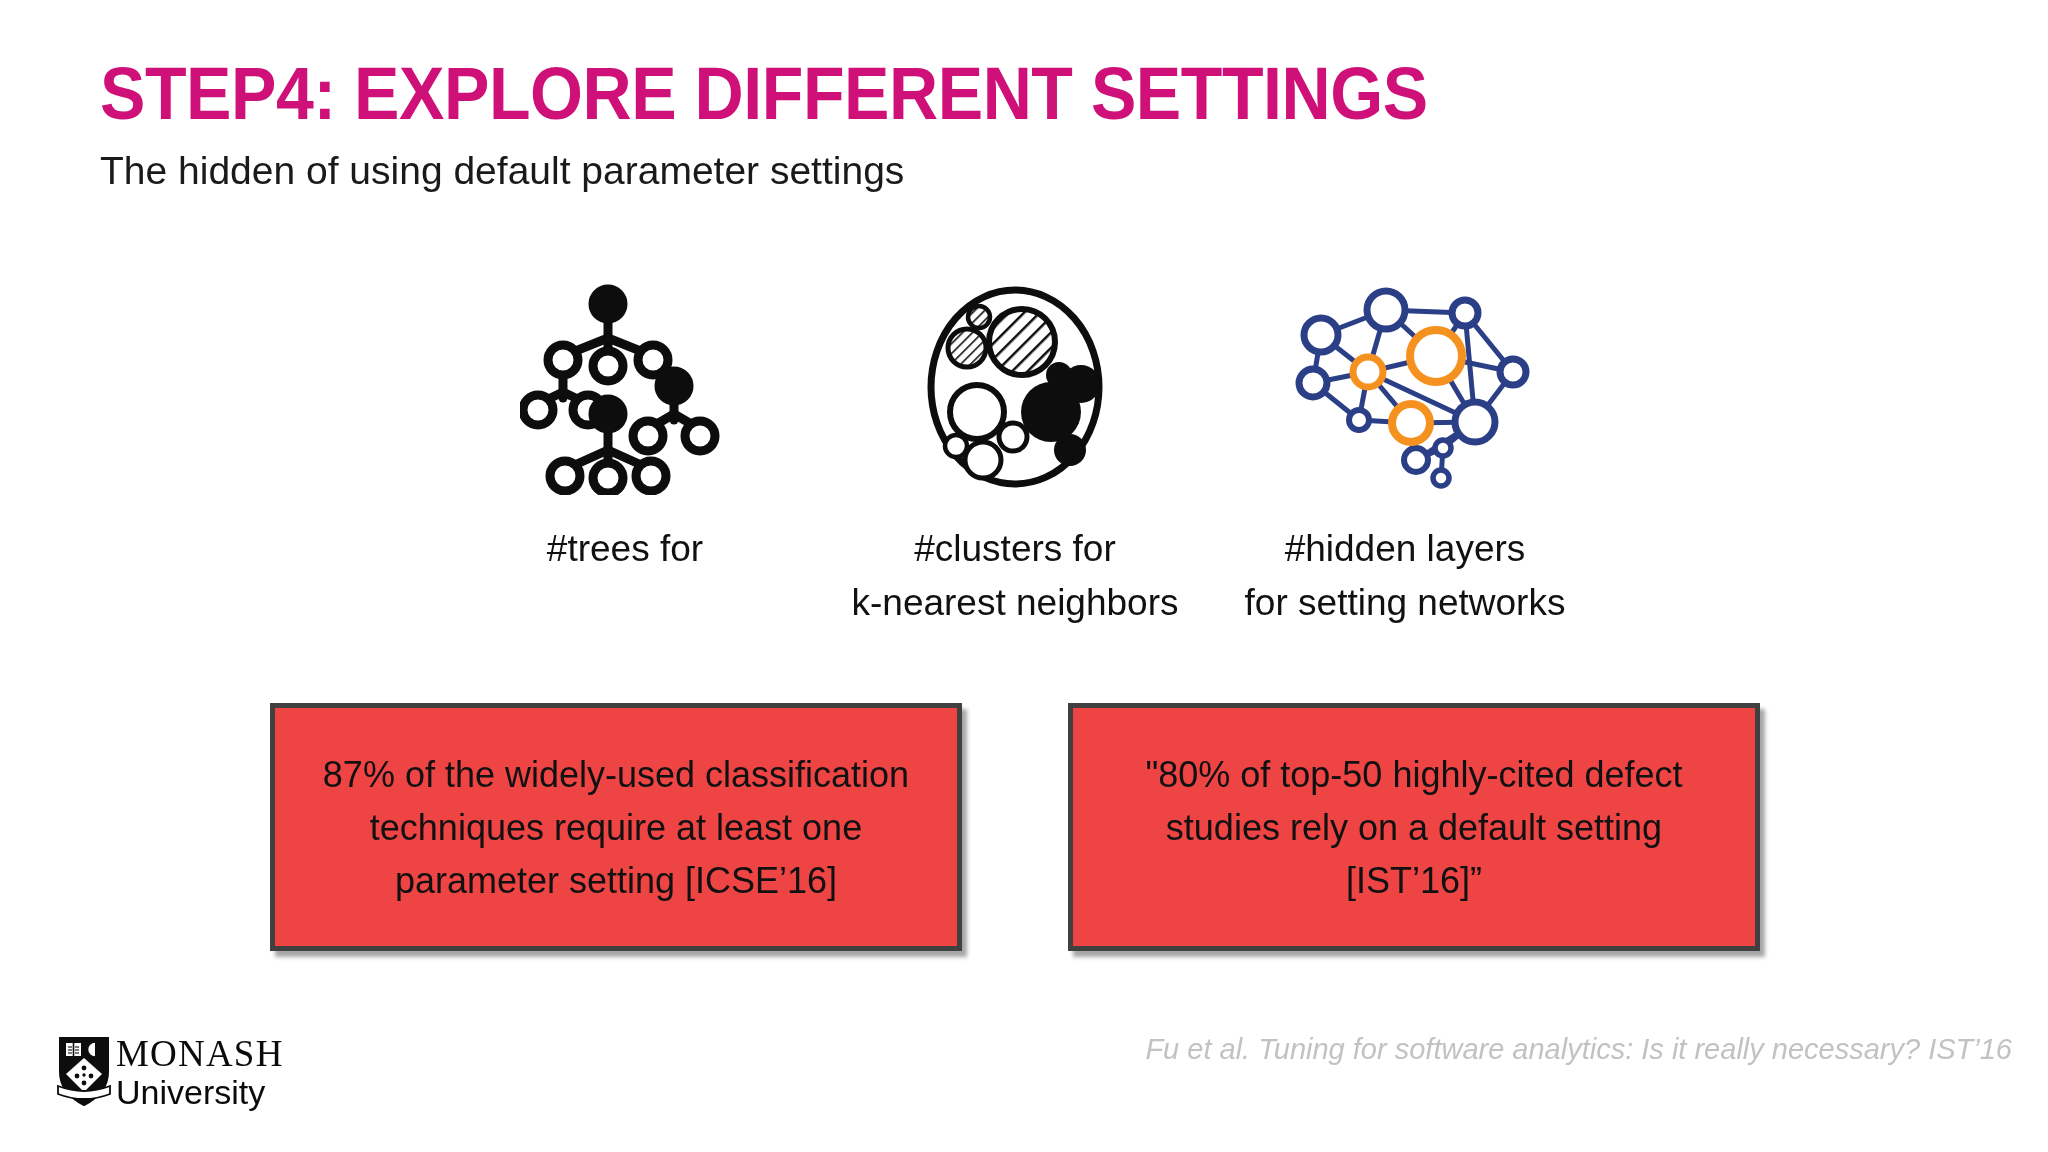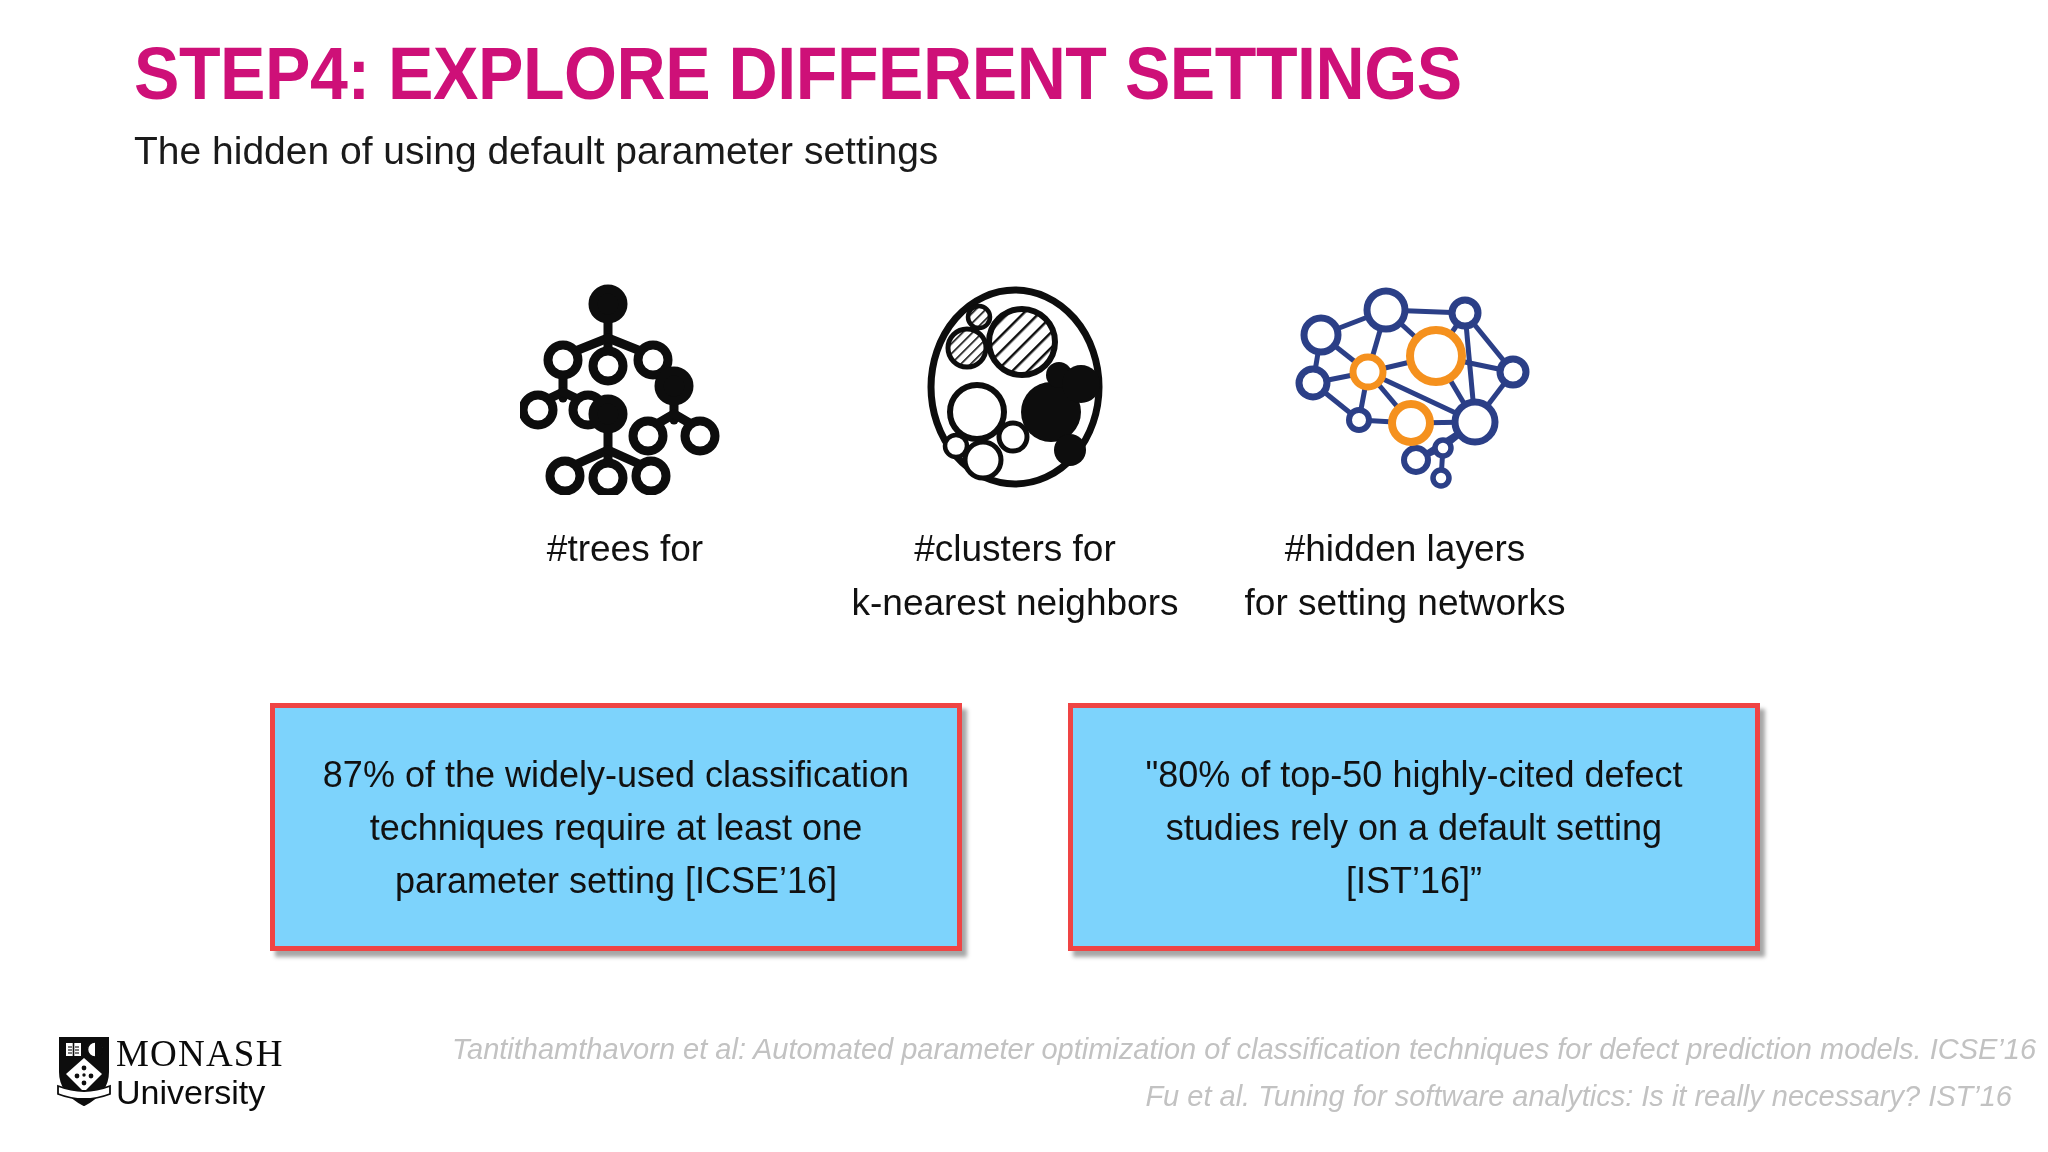--- a/index.html
+++ b/index.html
@@ -13,23 +13,22 @@
     position: relative;
     overflow: hidden;
     font-family: "Liberation Sans", sans-serif;
     background: #ffffff;
   }
 
   
   #title-block {
     position: absolute;
     left: 100px;
-    top: 34px;
+    top: 54px;
     width: 1800px;
-    margin-left: 34px;
   }
   #slide-title {
     font-family: "Liberation Sans", sans-serif;
     font-weight: bold;
     font-size: 74px;
     line-height: 80px;
     letter-spacing: -0.5px;
     color: #CE1078;
     transform: scaleX(0.92);
     transform-origin: left center;
@@ -82,22 +81,22 @@
   #callout-row {
     position: absolute;
     left: 270px;
     top: 703px;
     width: 1490px;
     display: flex;
     flex-direction: row;
     justify-content: space-between;
   }
   .callout-box {
-    background: #7dd3fc;
-    border: 5px solid #ef4444;
+    background: #ef4444;
+    border: 5px solid #404040;
     box-shadow: 5px 6px 4px rgba(0,0,0,0.35);
     display: flex;
     align-items: center;
     justify-content: center;
     box-sizing: border-box;
   }
   #callout-box-1 { width: 692px; height: 248px; }
   #callout-box-2 { width: 692px; height: 248px; }
   .callout-text {
     font-family: "Liberation Sans", sans-serif;
@@ -343,17 +342,16 @@
         <path d="M6 54 Q32 64 58 54 L58 62 Q32 72 6 62 Z" fill="#ffffff" stroke="#0d0d0d" stroke-width="1.8"></path>
       </svg>
     </span>
     <span id="monash-wordmark">
       <span id="monash-name">MONASH</span>
       <span id="monash-sub">University</span>
     </span>
   </div>
 
   <div id="citations">
-    <div class="citation-line">Tantithamthavorn et al: Automated parameter optimization of classification techniques for defect prediction models. ICSE’16</div>
     <div class="citation-line">Fu et al. Tuning for software analytics: Is it really necessary? IST’16</div>
   </div>
 
 </div>
 
 </body></html>

